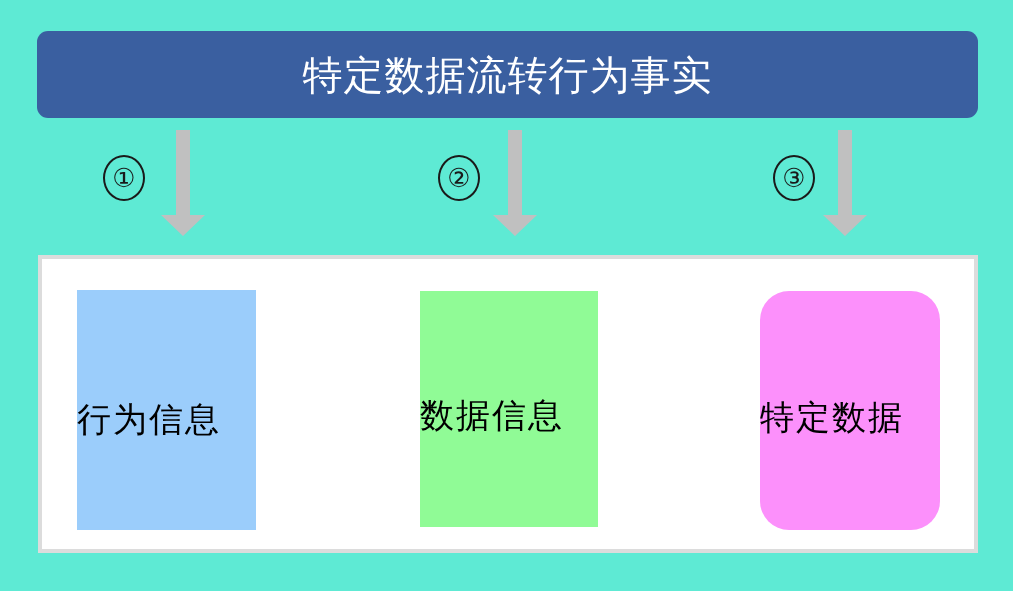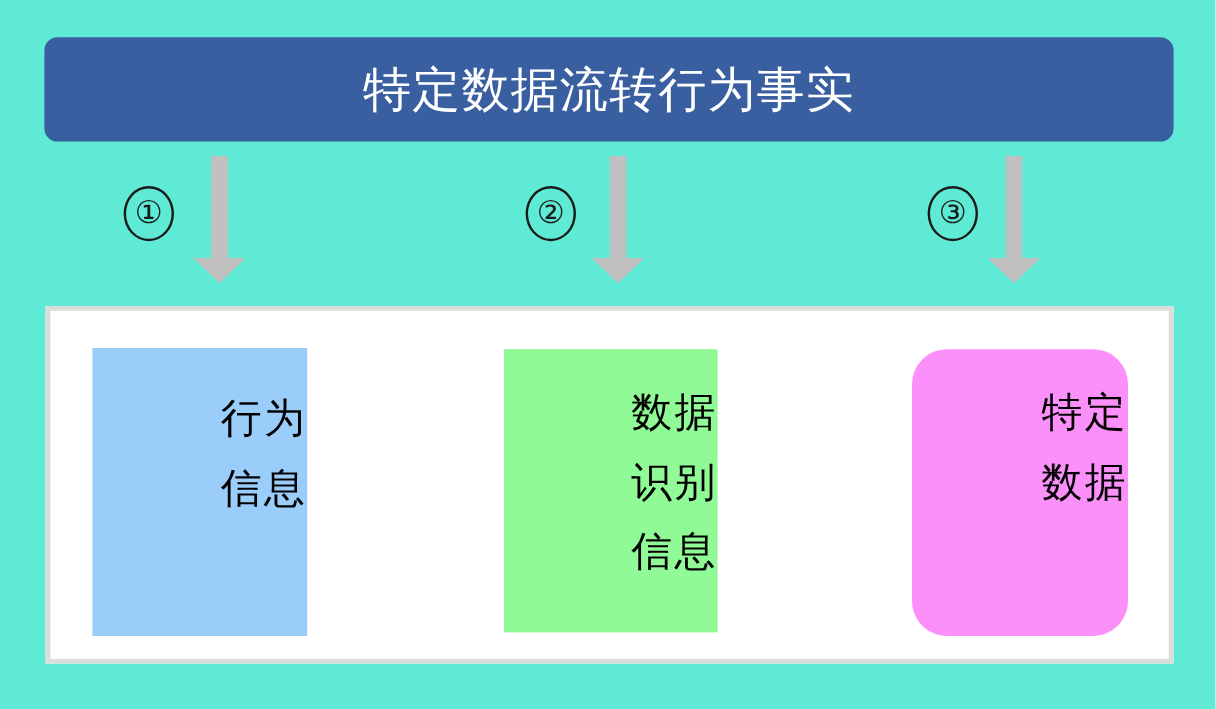--- a/index.html
+++ b/index.html
@@ -82,22 +82,22 @@
     height: 298px;
     border: 4px solid #dcdcdc;
     background: #ffffff;
     box-sizing: border-box;
   }
 
   
   .cat-box {
     position: absolute;
     display: flex;
-    flex-direction: column;
-    align-items: flex-end;
+    flex-direction: row;
+    align-items: center;
     box-sizing: border-box;
   }
   .cat-box .cat-line {
     color: #000000;
     font-size: 34px;
     line-height: 1;
     letter-spacing: 2px;
     white-space: nowrap;
     font-family: "DejaVu Sans", "Liberation Sans", sans-serif;
   }
@@ -153,21 +153,20 @@
 
   <div class="container-box"></div>
 
   <div class="cat-box box-blue">
     <span class="cat-line">行为</span>
     <span class="cat-line">信息</span>
   </div>
 
   <div class="cat-box box-green">
     <span class="cat-line">数据</span>
-    <span class="cat-line">识别</span>
     <span class="cat-line">信息</span>
   </div>
 
   <div class="cat-box box-pink">
     <span class="cat-line">特定</span>
     <span class="cat-line">数据</span>
   </div>
 
 </div>
 

